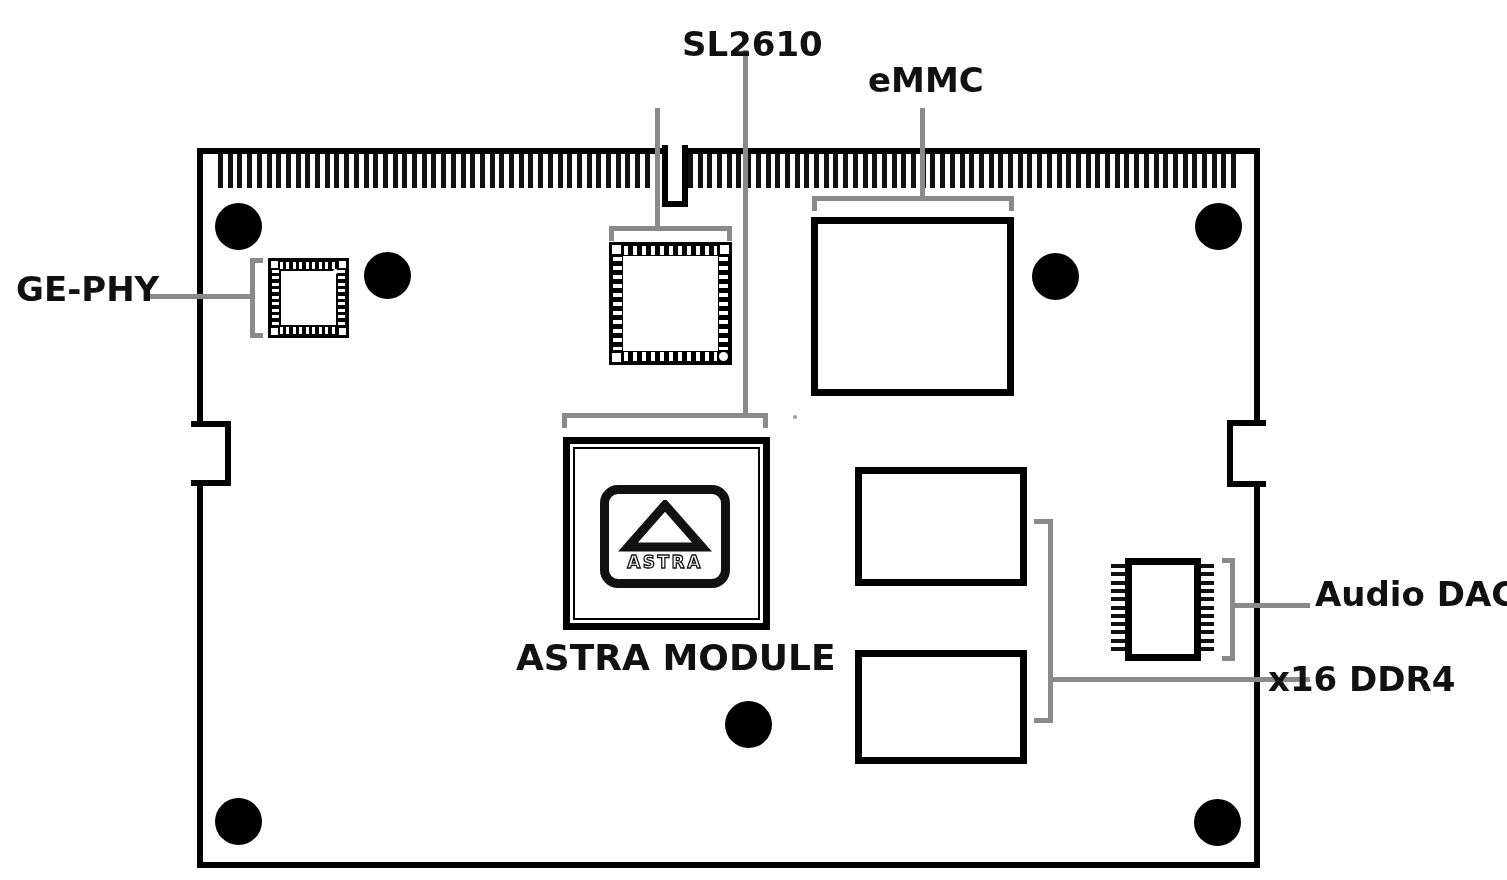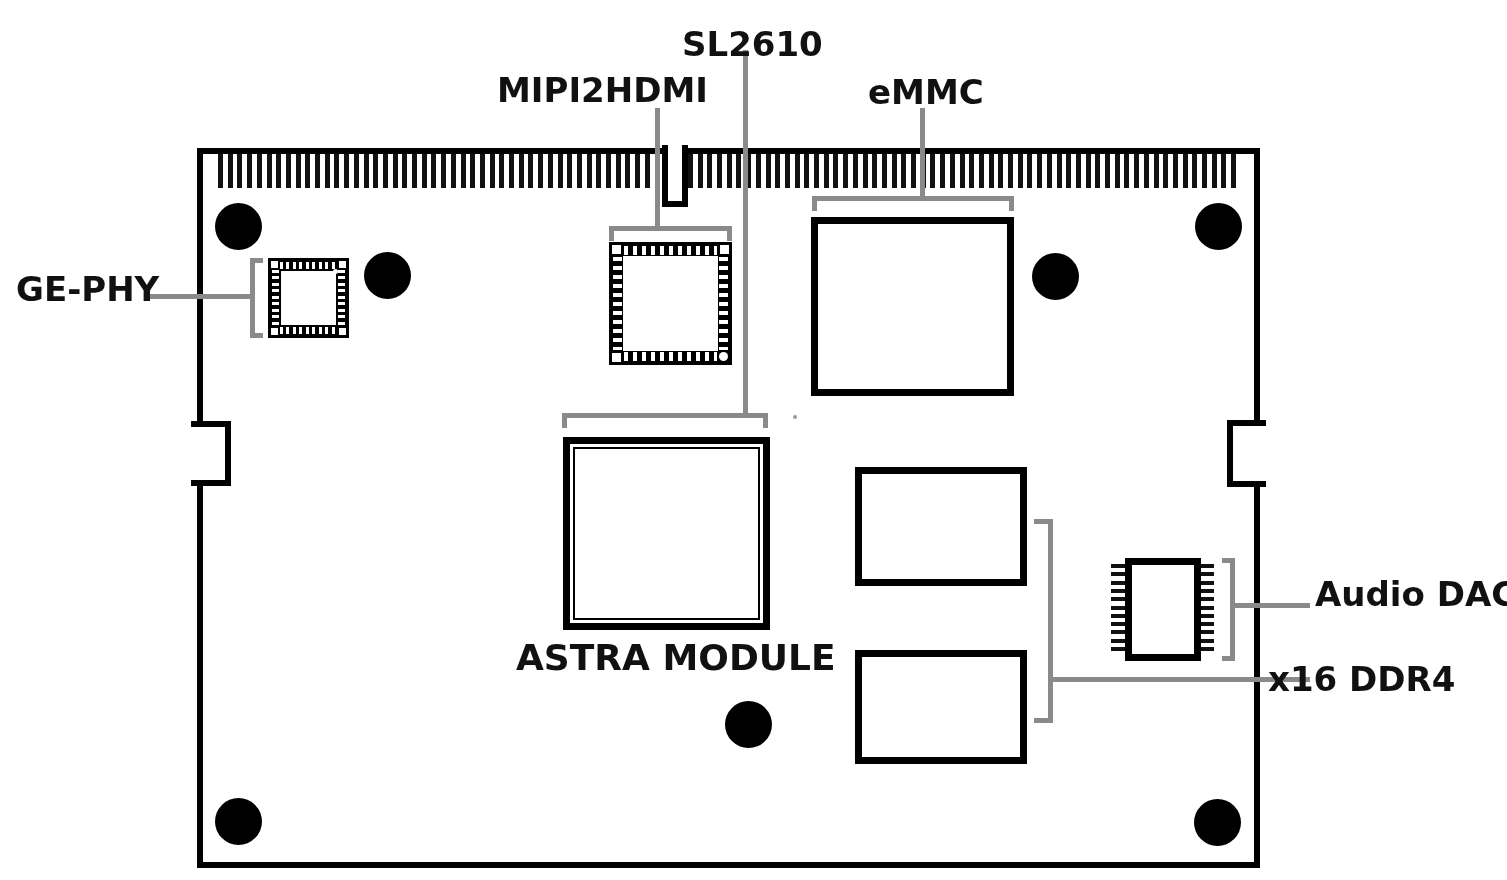--- a/index.html
+++ b/index.html
@@ -76,21 +76,21 @@
   .b-core{left:562px;top:413px;width:206px;height:15px;border-top-width:5px;border-left-width:5px;border-right-width:5px;}
   .b-gephy{left:250px;top:258px;width:13px;height:80px;border-left-width:5px;border-top-width:5px;border-bottom-width:5px;}
   .b-dac{left:1222px;top:558px;width:13px;height:103px;border-right-width:5px;border-top-width:5px;border-bottom-width:5px;}
   .b-ddr{left:1034px;top:519px;width:19px;height:204px;border-right-width:5px;border-top-width:5px;border-bottom-width:5px;}
   .stray-dot{left:793px;top:415px;width:4px;height:4px;border-radius:50%;background:#999;z-index:3;}
 
   
   .label{position:absolute;font-weight:bold;color:#111;font-size:34px;line-height:1;white-space:nowrap;z-index:4;}
   .lab-sl2610{left:682px;top:27px;}
   .lab-mipi{left:497px;top:73px;}
-  .lab-emmc{left:868px;top:75px;}
+  .lab-emmc{left:868px;top:63px;}
   .lab-gephy{left:16px;top:272px;}
   .lab-core{left:516px;top:640px;font-size:36px;}
   .lab-dac{left:1315px;top:577px;}
   .lab-ddr{left:1268px;top:662px;}
 </style>
 </head>
 <body>
 
 <div class="stage">
 
@@ -134,20 +134,26 @@
     <div class="die"></div>
   </div>
 
   <div class="abs part emmc"></div>
   <div class="abs part ddr-a"></div>
   <div class="abs part ddr-b"></div>
 
   <div class="abs core">
     <div class="core-innerline"></div>
   </div>
+  <div class="abs core-chip">
+    <svg width="104" height="74" viewBox="0 0 104 74">
+      <polygon points="52,5 89,47 15,47" fill="#fff" stroke="#111" stroke-width="9" stroke-linejoin="miter"></polygon>
+      <text x="52" y="68" text-anchor="middle" font-family="DejaVu Sans, sans-serif" font-size="17" font-weight="bold" letter-spacing="2.5" fill="#fff" stroke="#111" stroke-width="1.3">ASTRA</text>
+    </svg>
+  </div>
 
   <div class="abs dac-pins dac-pins-l"></div>
   <div class="abs dac-pins dac-pins-r"></div>
   <div class="abs dac-body"></div>
 
   <div class="abs gline l-sl2610"></div>
   <div class="abs gline l-mipi"></div>
   <div class="abs gline l-emmc"></div>
   <div class="abs gline l-gephy"></div>
   <div class="abs gline l-dac"></div>
@@ -155,20 +161,19 @@
 
   <div class="abs bracket b-mipi"></div>
   <div class="abs bracket b-emmc"></div>
   <div class="abs bracket b-core"></div>
   <div class="abs bracket b-gephy"></div>
   <div class="abs bracket b-dac"></div>
   <div class="abs bracket b-ddr"></div>
   <div class="abs stray-dot"></div>
 
   <div class="label lab-sl2610">SL2610</div>
-  <div class="label lab-mipi">MIPI2HDMI</div>
   <div class="label lab-emmc">eMMC</div>
   <div class="label lab-gephy">GE-PHY</div>
   <div class="label lab-core">ASTRA MODULE</div>
   <div class="label lab-dac">Audio DAC</div>
   <div class="label lab-ddr">x16 DDR4</div>
 
 </div>
 
 </body></html>

